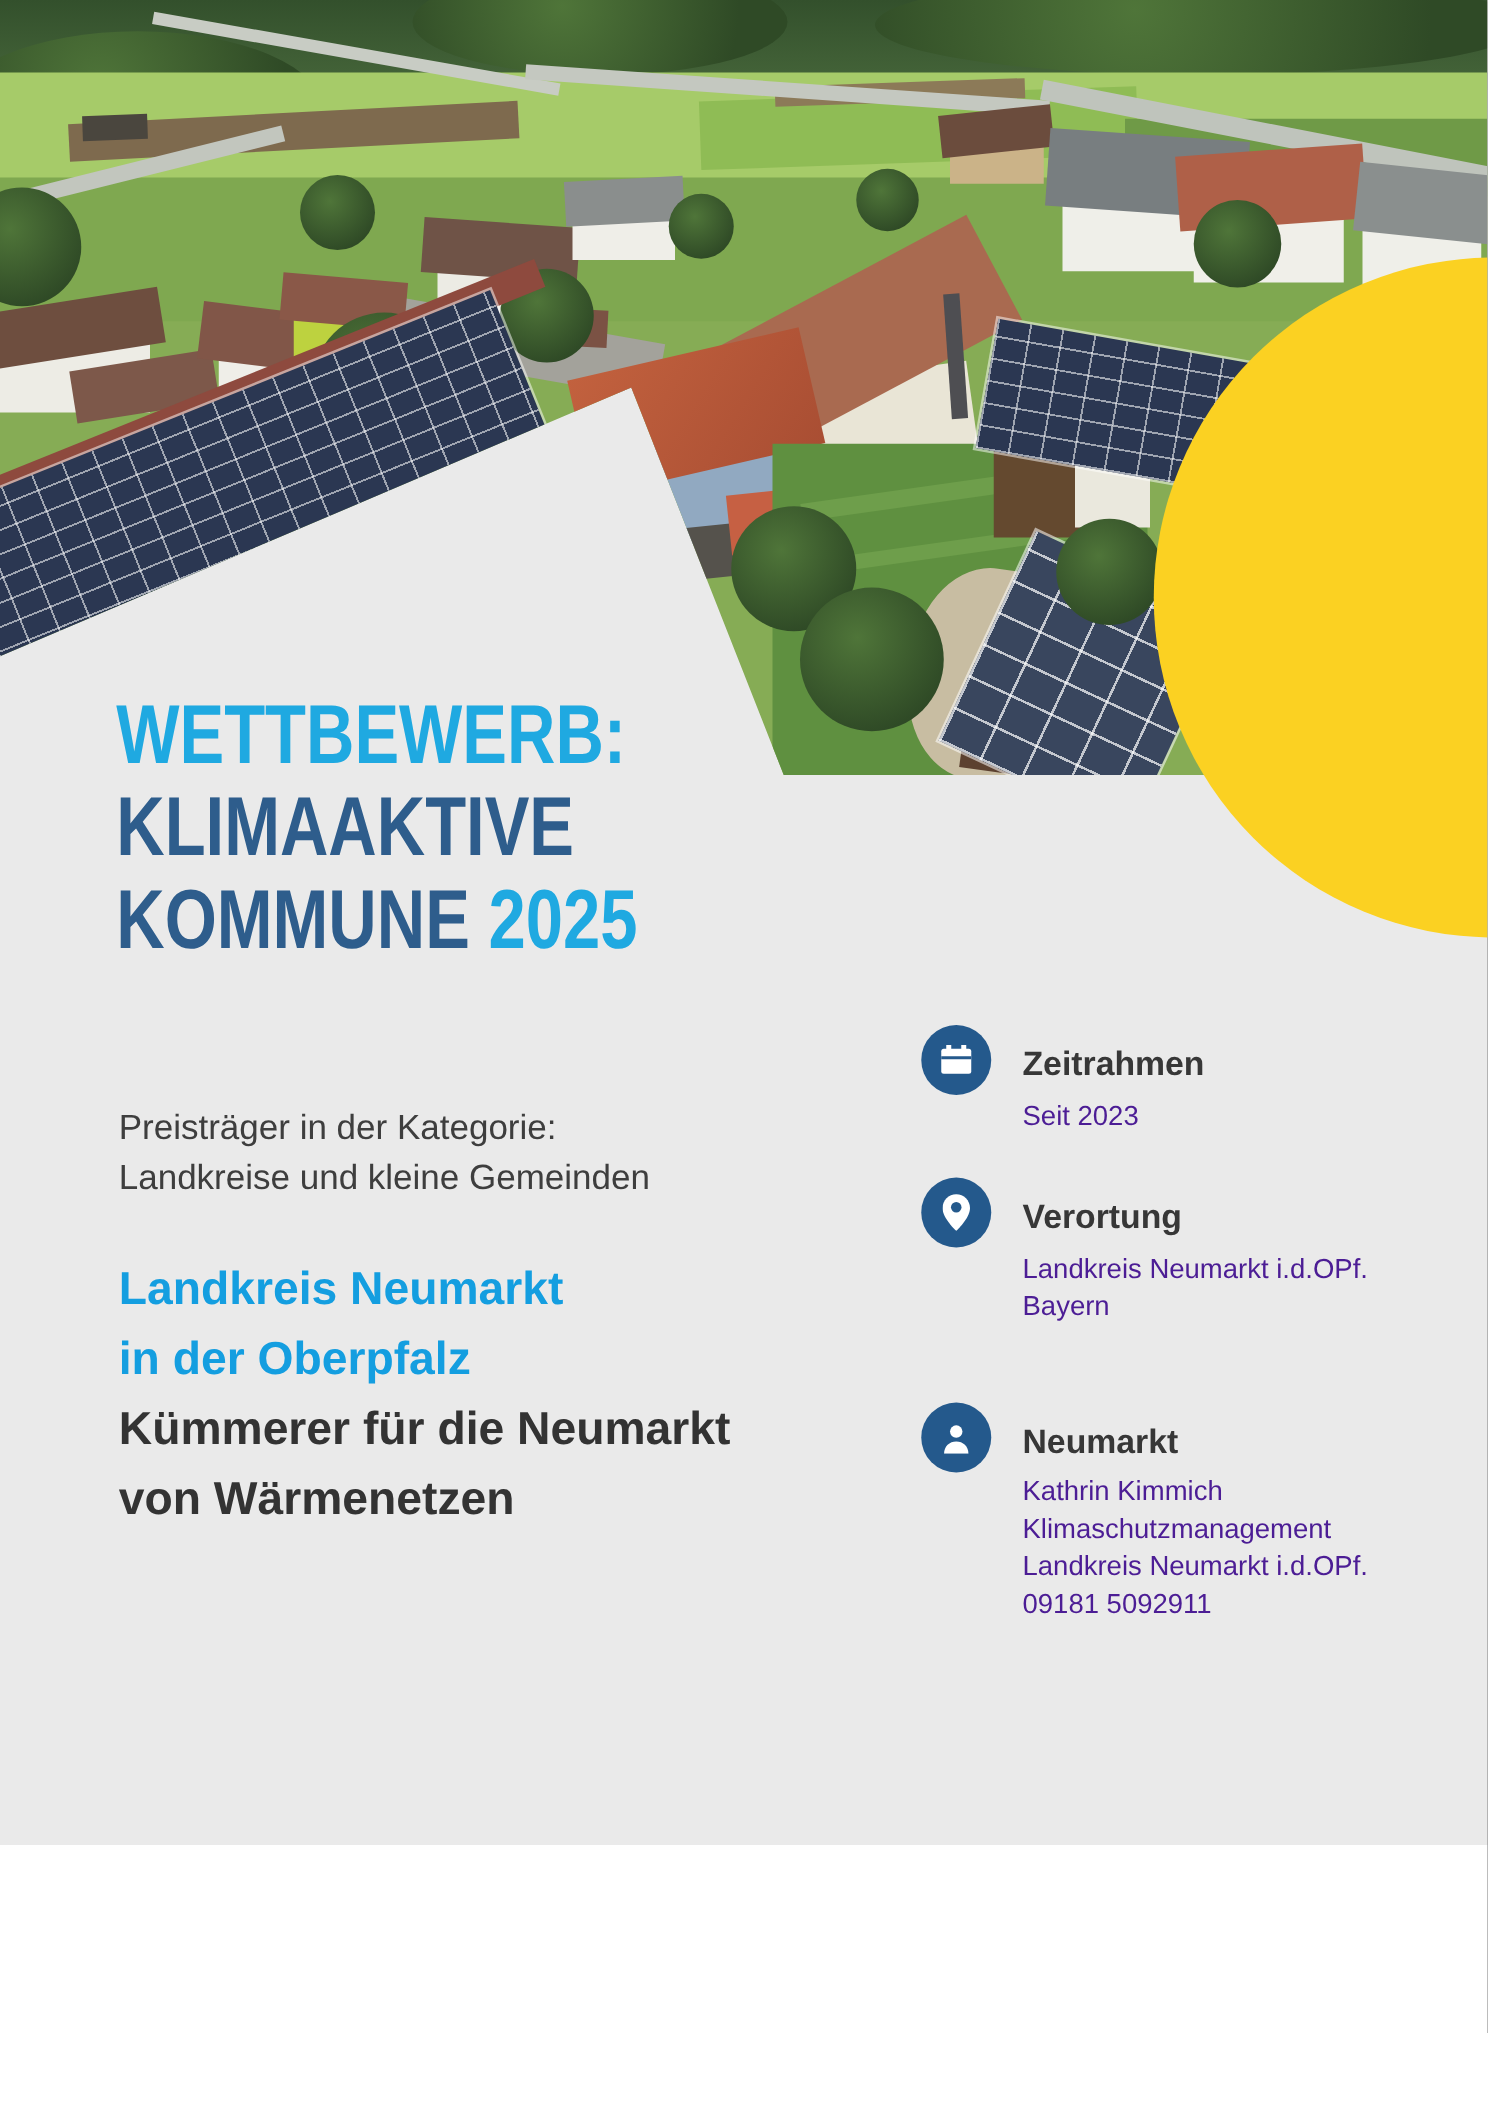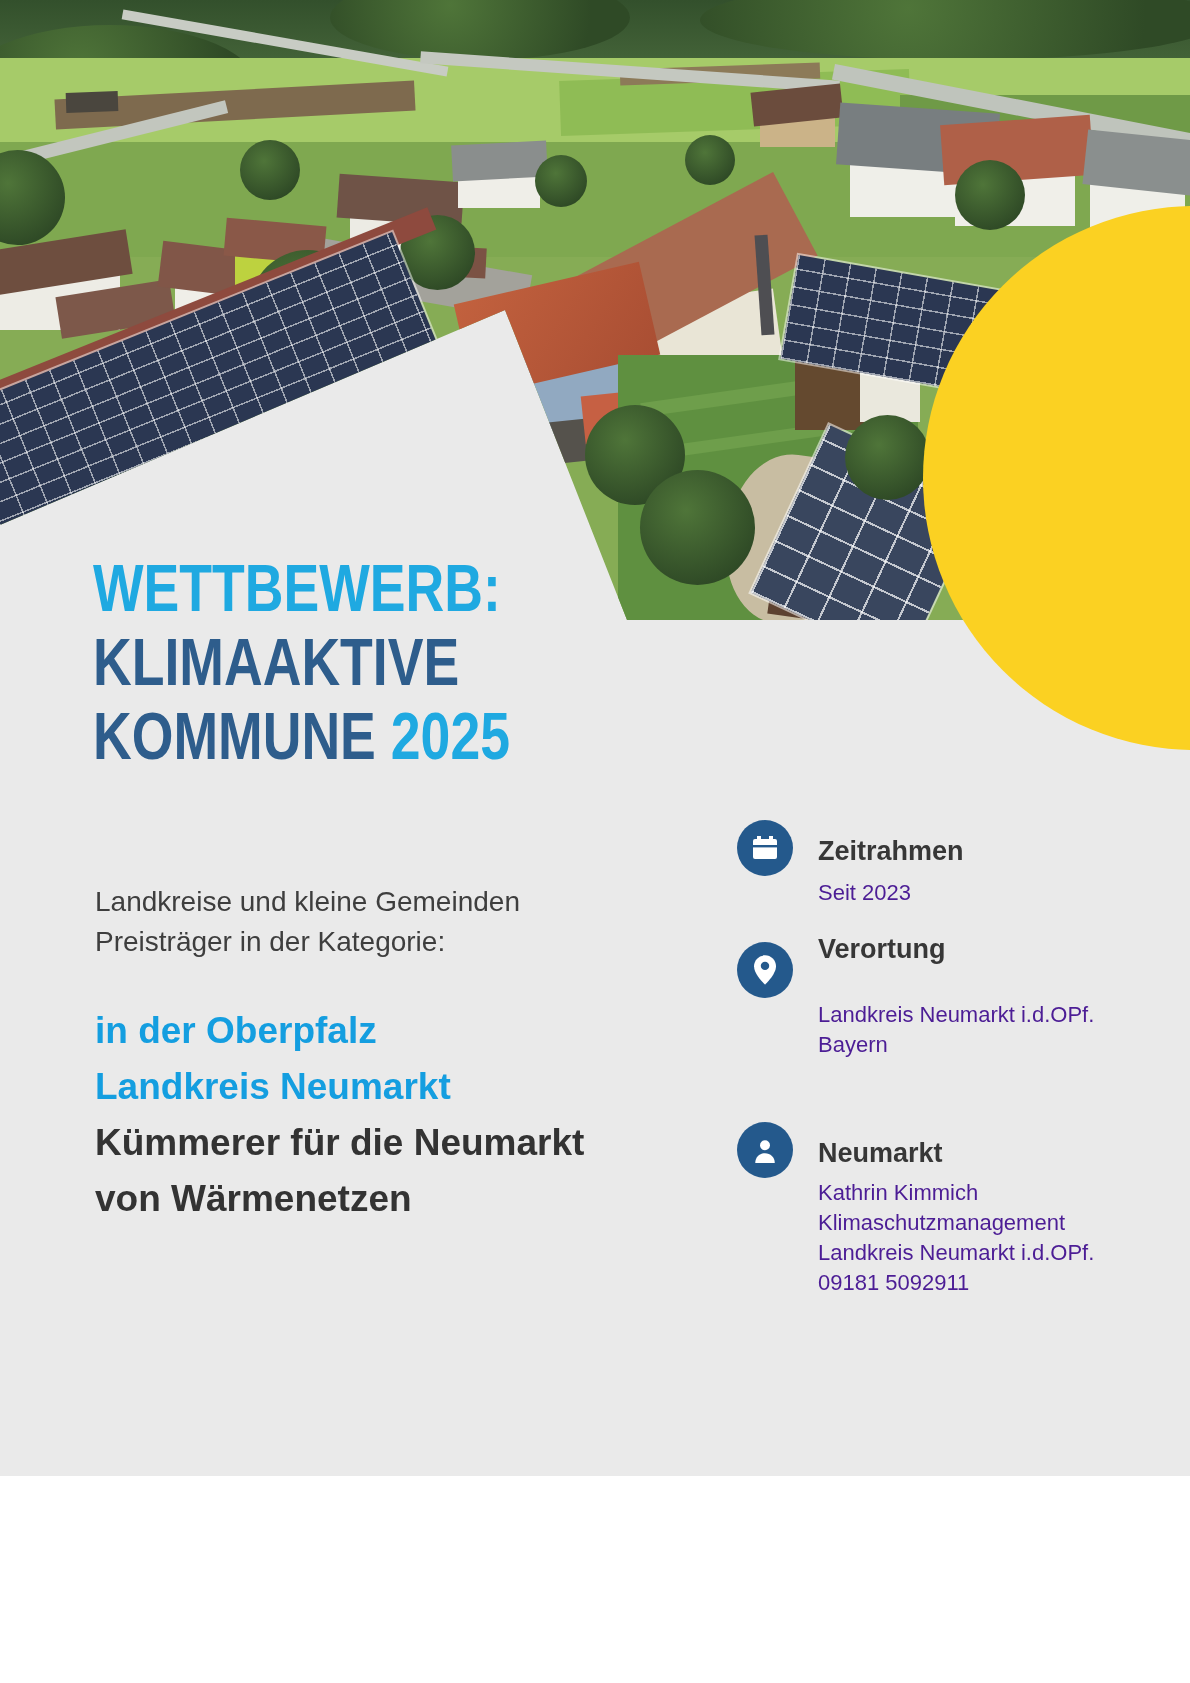--- a/index.html
+++ b/index.html
@@ -121,26 +121,26 @@
 
   <div id="sun"></div>
 
   <div id="title">
     <div class="t-light">WETTBEWERB:</div>
     <div class="t-dark">KLIMAAKTIVE</div>
     <div><span class="t-dark">KOMMUNE</span><span class="t-light">&nbsp;</span><span class="t-light">2025</span></div>
   </div>
 
   <div id="category">
+    <div>Preisträger in der Kategorie:</div>
     <div>Landkreise und kleine Gemeinden</div>
-    <div>Preisträger in der Kategorie:</div>
   </div>
   <div id="winner">
+    <div class="w-blue">Landkreis Neumarkt</div>
     <div class="w-blue">in der Oberpfalz</div>
-    <div class="w-blue">Landkreis Neumarkt</div>
     <div class="w-dark">Kümmerer für die Neumarkt</div>
     <div class="w-dark">von Wärmenetzen</div>
   </div>
 
   <div class="ic" style="top:820px">
     <svg width="28" height="26" viewBox="0 0 28 26">
         <rect x="2" y="4" width="24" height="20" rx="2" fill="#fff"></rect>
         <rect x="6" y="1" width="4" height="5" fill="#fff"></rect>
         <rect x="18" y="1" width="4" height="5" fill="#fff"></rect>
         <rect x="2" y="10" width="24" height="2.4" fill="#24598C"></rect>
@@ -148,21 +148,21 @@
   </div>
   <div class="ih" style="top:836px">Zeitrahmen</div>
   <div class="il" style="top:878px">Seit 2023</div>
 
   <div class="ic" style="top:942px">
     <svg width="22" height="30" viewBox="0 0 24 32">
         <path d="M12 0C5.4 0 0 5.4 0 12c0 9 12 20 12 20s12-11 12-20C24 5.4 18.6 0 12 0z" fill="#fff"></path>
         <circle cx="12" cy="11.5" r="4.6" fill="#24598C"></circle>
       </svg>
   </div>
-  <div class="ih" style="top:934px">Verortung</div>
+  <div class="ih" style="top:958px">Verortung</div>
   <div class="il" style="top:1000px">
     <div>Landkreis Neumarkt i.d.OPf.</div>
     <div>Bayern</div>
   </div>
 
   <div class="ic" style="top:1122px">
     <svg width="26" height="26" viewBox="0 0 24 24">
         <circle cx="12" cy="7.6" r="4.6" fill="#fff"></circle>
         <path d="M3 24c0-5.5 4-9 9-9s9 3.5 9 9z" fill="#fff"></path>
       </svg>

